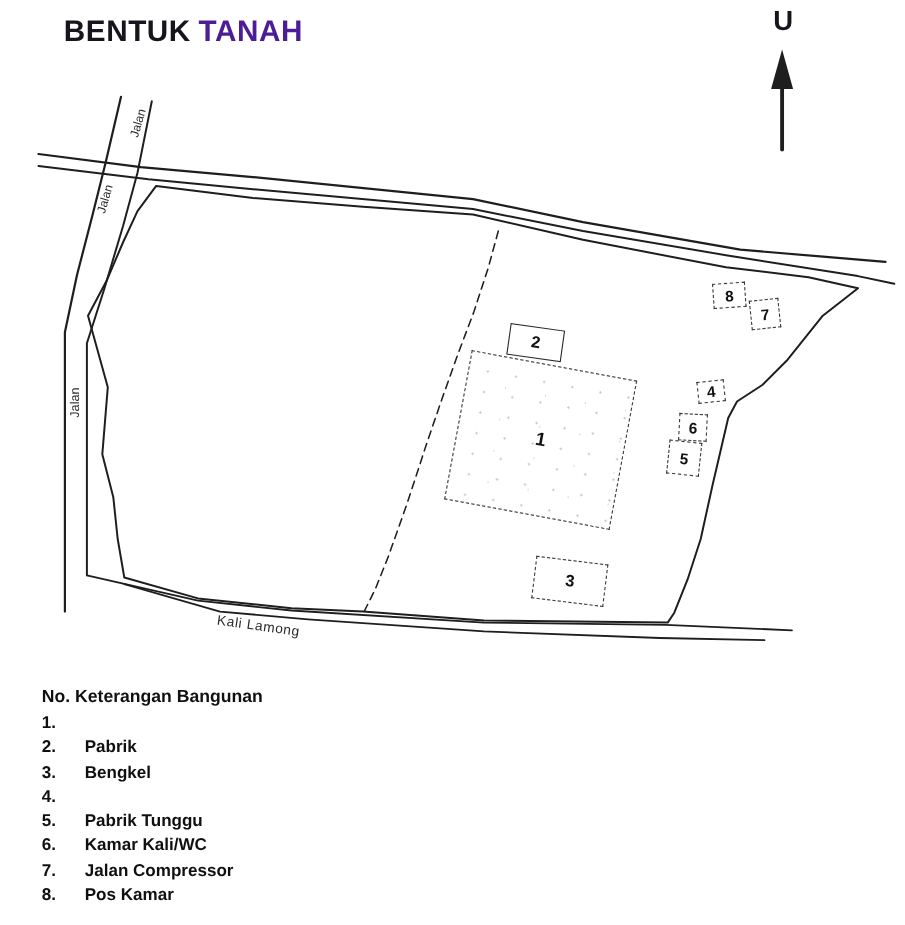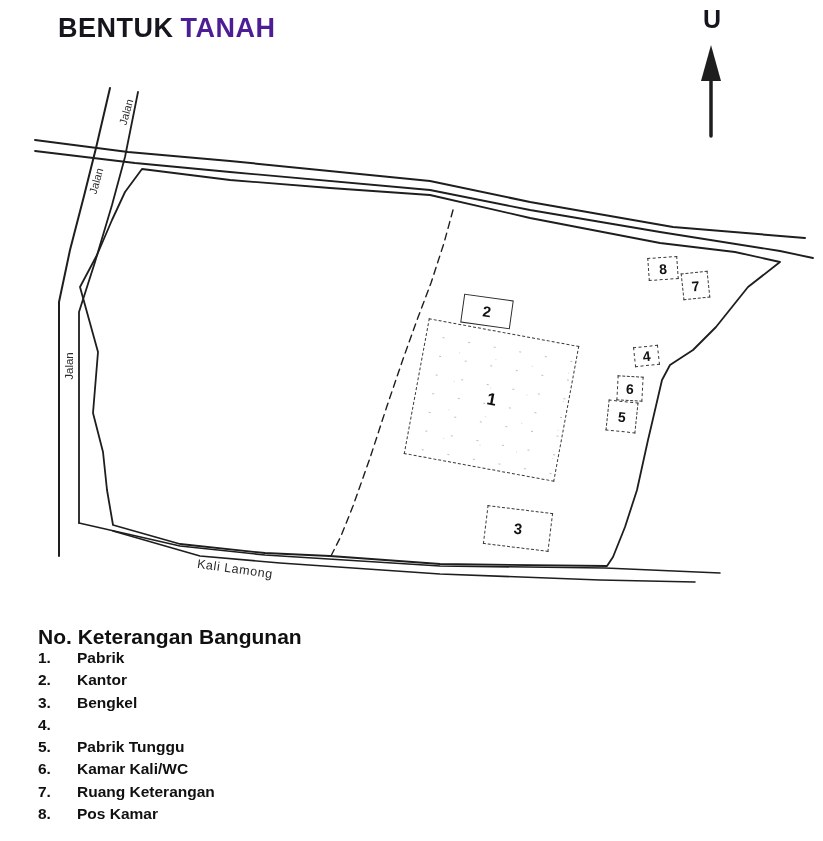--- a/index.html
+++ b/index.html
@@ -40,21 +40,21 @@
   
   .map-label{
     position:absolute;z-index:2;color:#2b2b2b;font-weight:400;
     text-align:center;white-space:nowrap;
   }
   .rot-road{transform:rotate(-74deg);font-size:11px;width:40px;}
   .rot-vert{transform:rotate(-90deg);font-size:11.5px;width:40px;}
   .river{transform:rotate(8deg);font-size:12.5px;letter-spacing:.6px;width:90px;}
   
   .legend{position:absolute;left:38px;top:625px;z-index:2;}
-  .legend-header{font-size:21px;font-weight:800;height:24px;color:#101010;}
+  .legend-header{font-size:16px;font-weight:800;height:24px;color:#101010;}
   .legend-row{display:flex;height:22.3px;font-size:15.5px;font-weight:800;color:#101010;}
   .legend-no{width:39px;flex:0 0 39px;}
   .legend-name{flex:1;}
 </style>
 </head>
 <body>
 
 <div class="page-title">
   <span class="t-dark">BENTUK</span><span class="t-accent">TANAH</span>
 </div>
@@ -116,42 +116,41 @@
 
 <div class="map-label rot-road" style="left:106px;top:106px;">Jalan</div>
 <div class="map-label rot-road" style="left:76px;top:175px;">Jalan</div>
 <div class="map-label rot-vert" style="left:49px;top:360px;">Jalan</div>
 <div class="map-label river" style="left:190px;top:562px;">Kali Lamong</div>
 
 <div class="legend">
   <div class="legend-header">No. Keterangan Bangunan</div>
   <div class="legend-row">
     <span class="legend-no">1.</span>
-    <span class="legend-name">Pabrik</span>
   </div>
   <div class="legend-row">
     <span class="legend-no">2.</span>
-    <span class="legend-name">Kantor</span>
+    <span class="legend-name">Pabrik</span>
   </div>
   <div class="legend-row">
     <span class="legend-no">3.</span>
     <span class="legend-name">Bengkel</span>
   </div>
   <div class="legend-row">
     <span class="legend-no">4.</span>
   </div>
   <div class="legend-row">
     <span class="legend-no">5.</span>
     <span class="legend-name">Pabrik Tunggu</span>
   </div>
   <div class="legend-row">
     <span class="legend-no">6.</span>
     <span class="legend-name">Kamar Kali/WC</span>
   </div>
   <div class="legend-row">
     <span class="legend-no">7.</span>
-    <span class="legend-name">Ruang Keterangan</span>
+    <span class="legend-name">Jalan Compressor</span>
   </div>
   <div class="legend-row">
     <span class="legend-no">8.</span>
     <span class="legend-name">Pos Kamar</span>
   </div>
 </div>
 
 </body></html>

